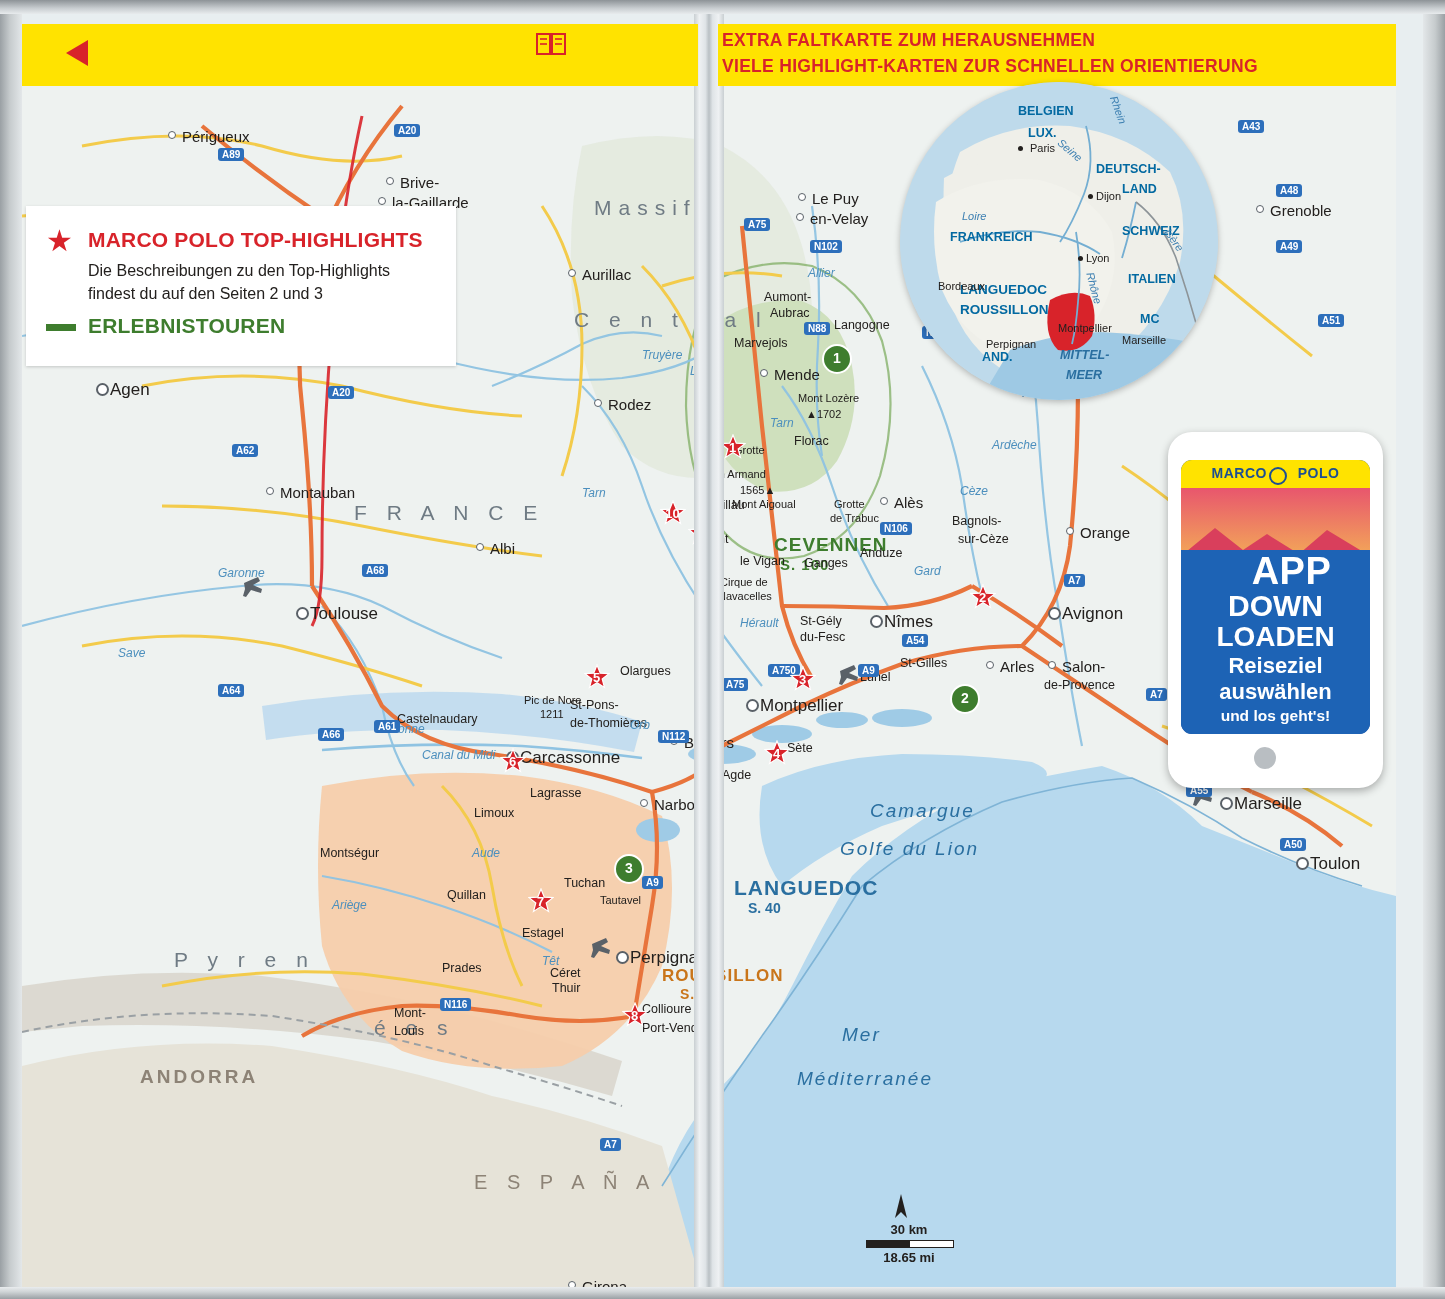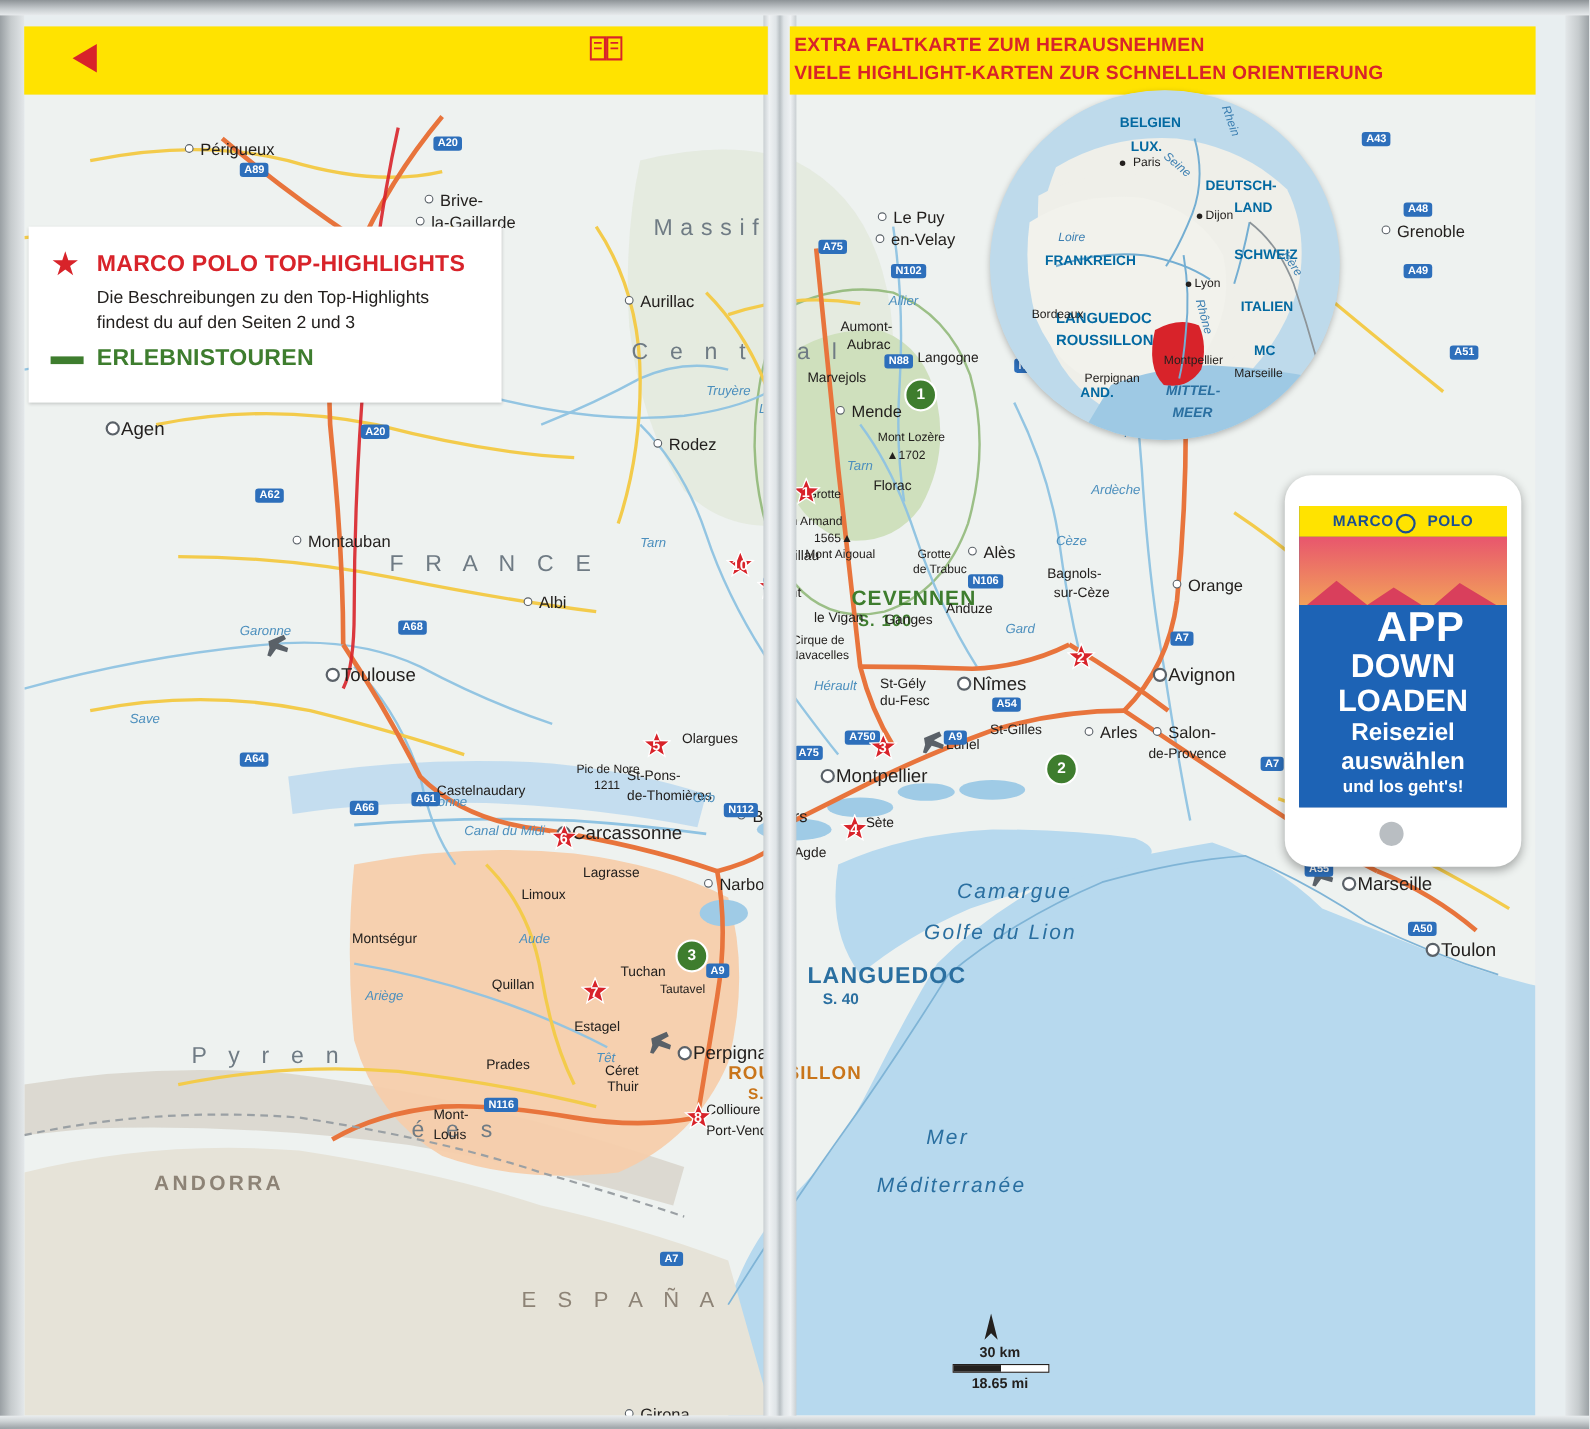--- a/index.html
+++ b/index.html
@@ -51,21 +51,21 @@
     background:#c4dcea;overflow:hidden;box-shadow:0 2px 6px rgba(0,0,0,.25);}
   .inset .lbl{position:absolute;font-size:12.5px;color:#0369a1;font-weight:bold;}
   .inset .city{position:absolute;font-size:11px;color:#23201e;font-weight:normal;}
   .inset .riv{position:absolute;font-size:11px;color:#3c7fb1;font-style:italic;}
   .inset .sea{position:absolute;font-size:12.5px;color:#2a6fa0;font-weight:bold;font-style:italic;}
   .dot{position:absolute;width:5px;height:5px;border-radius:50%;background:#23201e;}
 
   
   .phone{position:absolute;left:1168px;top:432px;width:215px;height:356px;background:#ffffff;border-radius:24px;
     box-shadow:0 3px 9px rgba(0,0,0,.3);}
-  .phone-screen{position:absolute;left:13px;top:28px;width:189px;height:274px;overflow:hidden;background:#1a4f9c;}
+  .phone-screen{position:absolute;left:13px;top:28px;width:189px;height:274px;overflow:hidden;background:#1a4f9c;border-radius:11px;}
   .mp-bar{position:absolute;left:0;top:0;width:189px;height:28px;background:#ffe300;}
   .mp-bar-txt{position:absolute;left:0;top:5px;width:189px;text-align:center;font-size:14px;font-weight:bold;color:#1d4f91;letter-spacing:.5px;}
   .mp-sun{position:absolute;left:88px;top:7px;width:14px;height:14px;border-radius:50%;border:2px solid #1d4f91;}
   .ph-sky{position:absolute;left:0;top:28px;width:189px;height:62px;background:linear-gradient(to bottom,#e8566d,#f2a05a);}
   .ph-mtn{position:absolute;left:0;top:60px;width:189px;height:36px;}
   .ph-blue{position:absolute;left:0;top:90px;width:189px;height:184px;background:#1d63b5;}
   .ph-t1{position:absolute;left:0;top:92px;width:221px;text-align:center;font-size:38px;font-weight:bold;color:#fff;letter-spacing:.5px;line-height:38px;}
   .ph-t2{position:absolute;left:0;top:131px;width:189px;text-align:center;font-size:30px;font-weight:bold;color:#fff;line-height:30px;}
   .ph-t3{position:absolute;left:0;top:163px;width:189px;text-align:center;font-size:28px;font-weight:bold;color:#fff;line-height:28px;}
   .ph-t4{position:absolute;left:0;top:194px;width:189px;text-align:center;font-size:22px;font-weight:bold;color:#fff;line-height:24px;}

